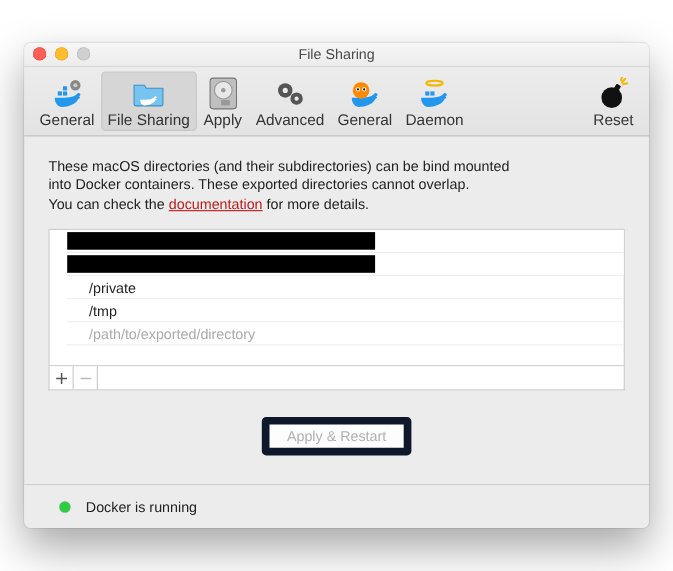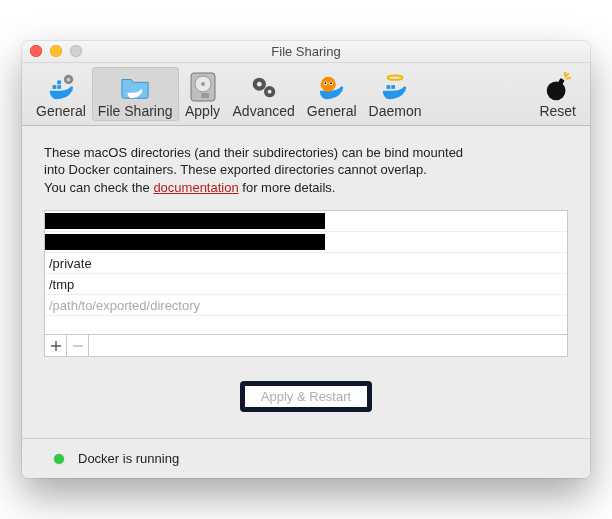--- a/index.html
+++ b/index.html
@@ -61,23 +61,23 @@
   .content {
     padding:18px 22px 10px 22px;
     font-size:13px; color:#222;
   }
   .desc { line-height:1.35; margin-bottom:14px; }
   .desc a { color:#b91c1c; text-decoration:underline;text-align:right; }
   .listbox {
     background:#fff; border:1px solid #c8c8c8;
   }
   .listbox .row {
-    height:21px; line-height:21px; padding:0 4px;
+    height:21px; line-height:21px; padding:0 20px;
     border-bottom:1px solid #eee; font-size:13px;
-    white-space:nowrap; overflow:hidden;
+    white-space:nowrap; overflow:hidden;margin-left:16px;
   }
   .listbox .row:last-child { border-bottom:none; }
   .listbox .row.redacted {
     background:#fff; position:relative;
   }
   .listbox .row.redacted::before{
     content:""; position:absolute; left:0; top:2px; bottom:2px;
     background:#000;
   }
   .listbox .row.redacted.r1::before{ width:280px; }
@@ -90,21 +90,21 @@
   .list-controls .btn {
     width:22px; display:flex; align-items:center; justify-content:center;
     border-right:1px solid #c8c8c8; font-size:15px; color:#555;
   }
   .list-controls .btn.disabled { color:#bbb; }
   .apply-row {
     display:flex; justify-content:center; padding:24px 0 16px 0;
   }
   .apply-btn {
     font-size:13px; color:#b0b0b0; background:#fdfdfd;
-    border:5px solid #0f172a; border-radius:4px;
+    border:7px solid #0f172a; border-radius:4px;
     padding:3px 16px;
   }
   .statusbar {
     border-top:1px solid #d0d0d0;
     background:#ececec;
     display:flex; align-items:center;
     height:40px; padding:0 32px;
     font-size:13px; color:#222;
   }
   .status-dot {

